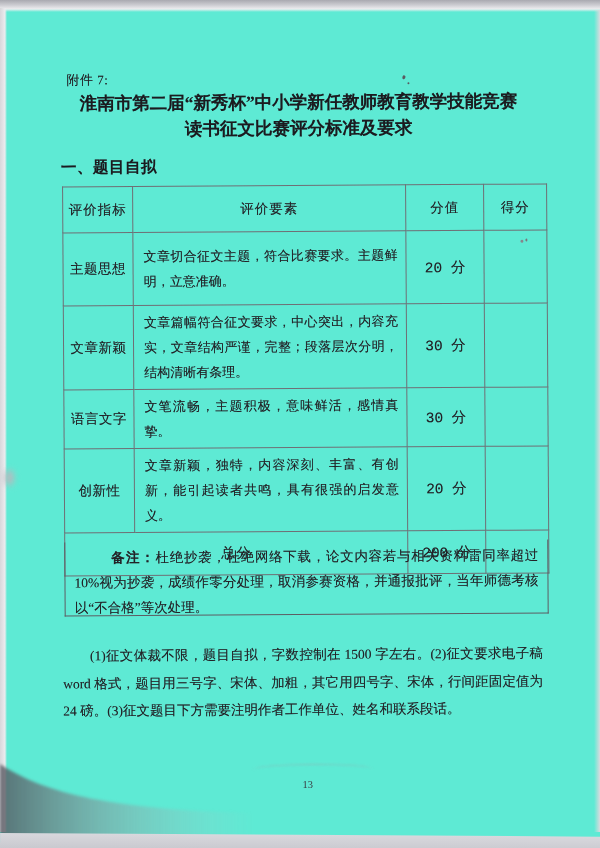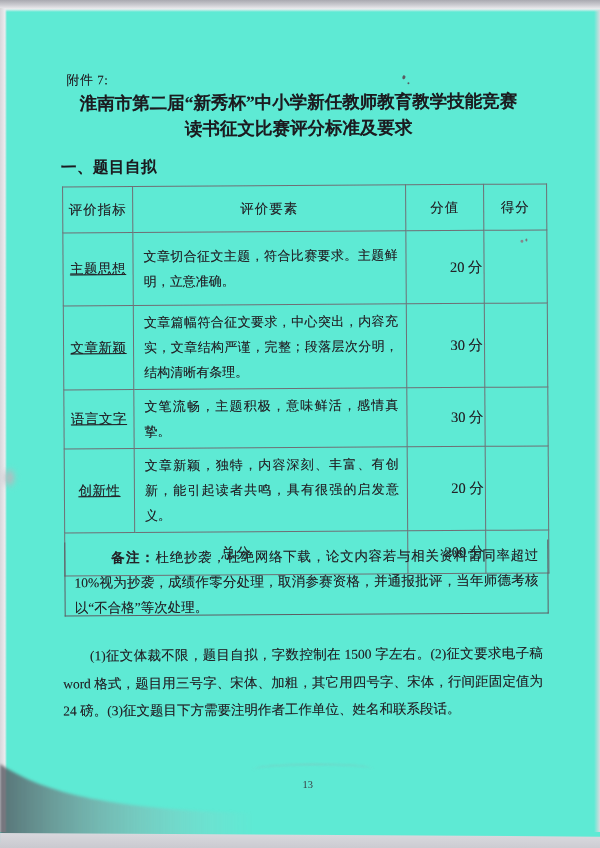--- a/index.html
+++ b/index.html
@@ -52,27 +52,27 @@
   table.rubric{
     position:absolute;left:63px;top:185px;width:484px;
     border-collapse:collapse;table-layout:fixed;
   }
   table.rubric td,table.rubric th{
     border:1px solid #6f6f75;vertical-align:middle;
     font-weight:normal;color:#232327;
   }
   table.rubric{border:1.5px solid #5d5d63;}
   th.col-head{font-size:13.5px;font-weight:bold;text-align:center;letter-spacing:1px;}
-  td.indicator{font-size:13.5px;font-weight:bold;text-align:center;letter-spacing:0.5px;text-decoration:underline;}
+  td.indicator{font-size:13.5px;font-weight:bold;text-align:center;letter-spacing:0.5px;}
   td.elements{
     font-size:13px;line-height:25px;padding:4px 8px 4px 10px;
     text-align:justify;
   }
   td.score{
-    text-align:right;font-size:14.5px;font-family:Liberation Serif, serif;margin-top:12px;
+    text-align:center;font-size:14.5px;font-family:Liberation Mono, monospace;margin-top:12px;
   }
   td.earned{}
   td.total-label{font-size:14px;font-weight:bold;text-align:center;letter-spacing:1px;}
   .note-box{
     position:absolute;left:63px;top:541px;width:464px;height:66px;
     border:1.5px solid #5d5d63;border-top:none;
     padding:3px 9px 4px 9px;
     font-size:13.5px;line-height:25px;text-align:justify;
   }
   .note-box b{letter-spacing:0.5px;margin-left:37px;}

